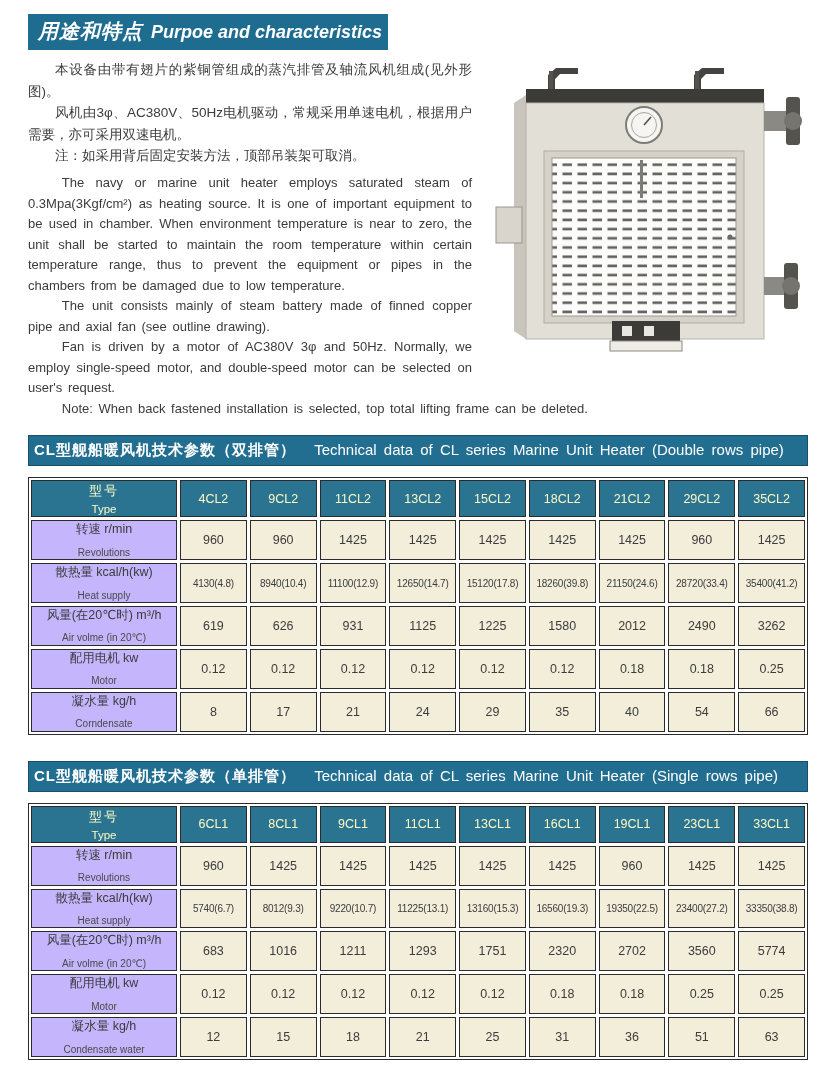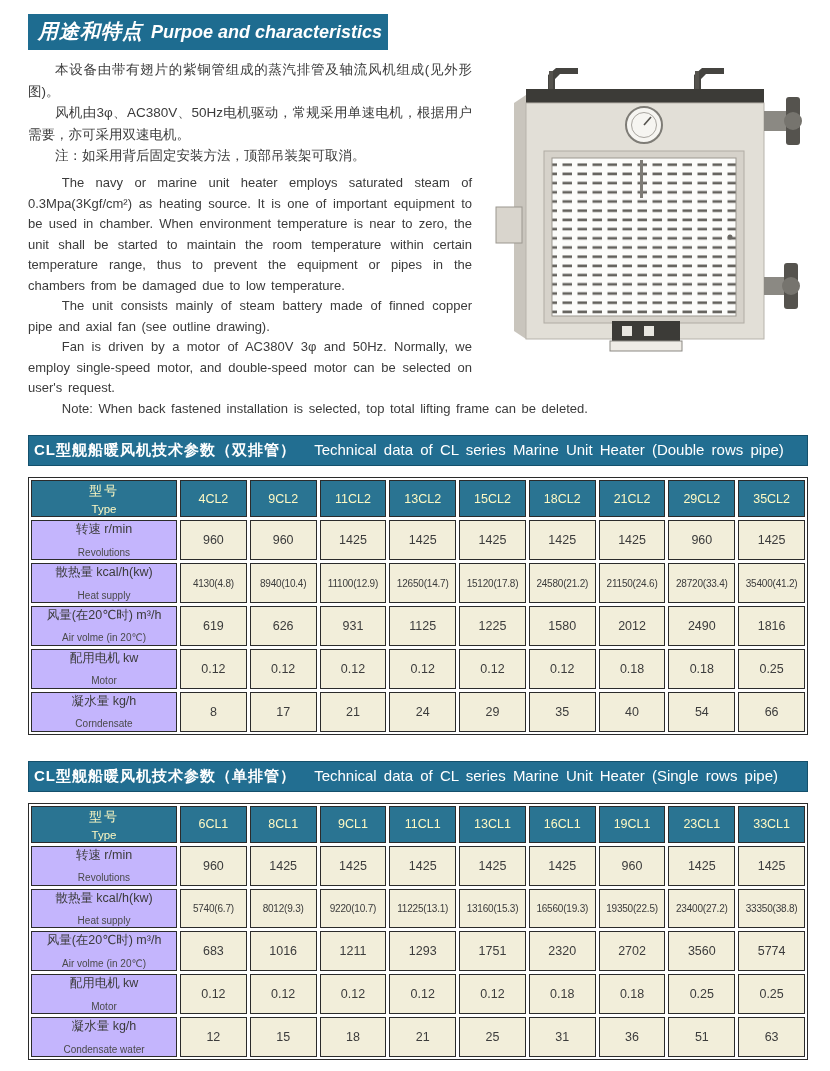--- a/index.html
+++ b/index.html
@@ -227,37 +227,37 @@
       <div class="cell vcell">1425</div>
       <div class="cell lcell">
         <div class="zh">散热量 kcal/h(kw)</div>
         <div class="en">Heat supply</div>
       </div>
       <div class="cell vcell small">4130(4.8)</div>
       <div class="cell vcell small">8940(10.4)</div>
       <div class="cell vcell small">11100(12.9)</div>
       <div class="cell vcell small">12650(14.7)</div>
       <div class="cell vcell small">15120(17.8)</div>
-      <div class="cell vcell small">24580(21.2)</div>
+      <div class="cell vcell small">18260(39.8)</div>
       <div class="cell vcell small">21150(24.6)</div>
       <div class="cell vcell small">28720(33.4)</div>
       <div class="cell vcell small">35400(41.2)</div>
       <div class="cell lcell">
         <div class="zh">风量(在20℃时) m³/h</div>
         <div class="en">Air volme (in 20℃)</div>
       </div>
       <div class="cell vcell">619</div>
       <div class="cell vcell">626</div>
       <div class="cell vcell">931</div>
       <div class="cell vcell">1125</div>
       <div class="cell vcell">1225</div>
       <div class="cell vcell">1580</div>
       <div class="cell vcell">2012</div>
       <div class="cell vcell">2490</div>
-      <div class="cell vcell">1816</div>
+      <div class="cell vcell">3262</div>
       <div class="cell lcell">
         <div class="zh">配用电机 kw</div>
         <div class="en">Motor</div>
       </div>
       <div class="cell vcell">0.12</div>
       <div class="cell vcell">0.12</div>
       <div class="cell vcell">0.12</div>
       <div class="cell vcell">0.12</div>
       <div class="cell vcell">0.12</div>
       <div class="cell vcell">0.12</div>

